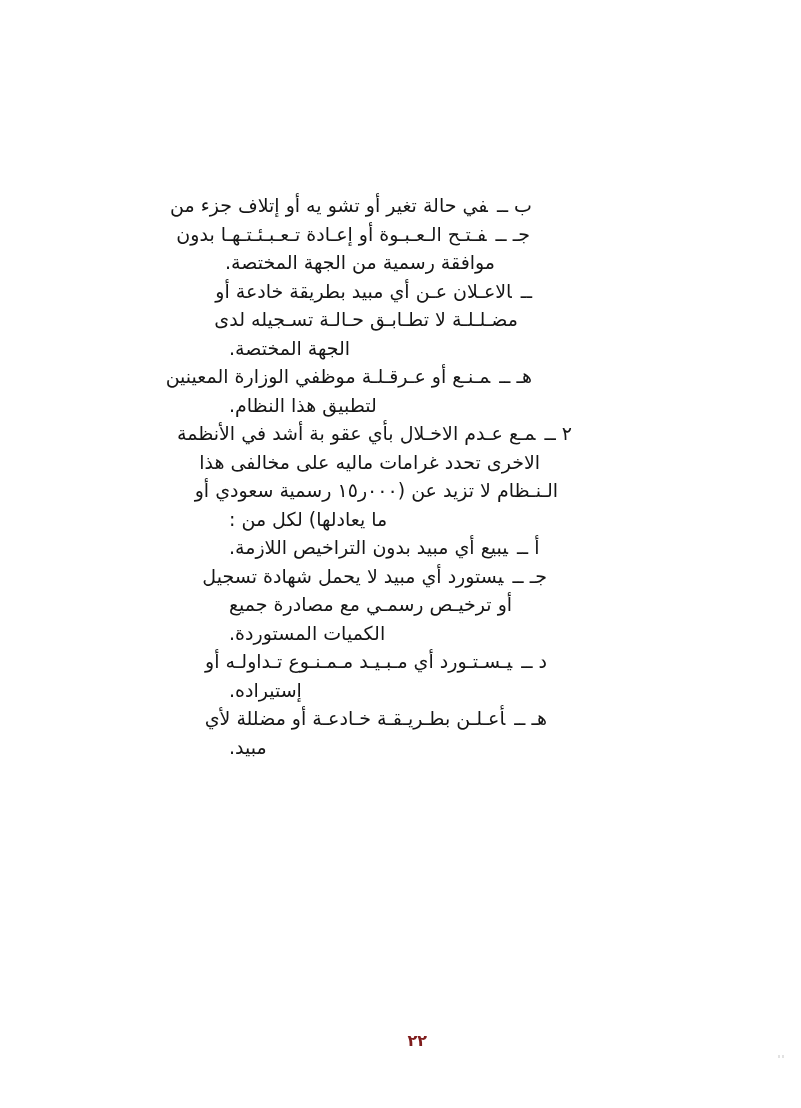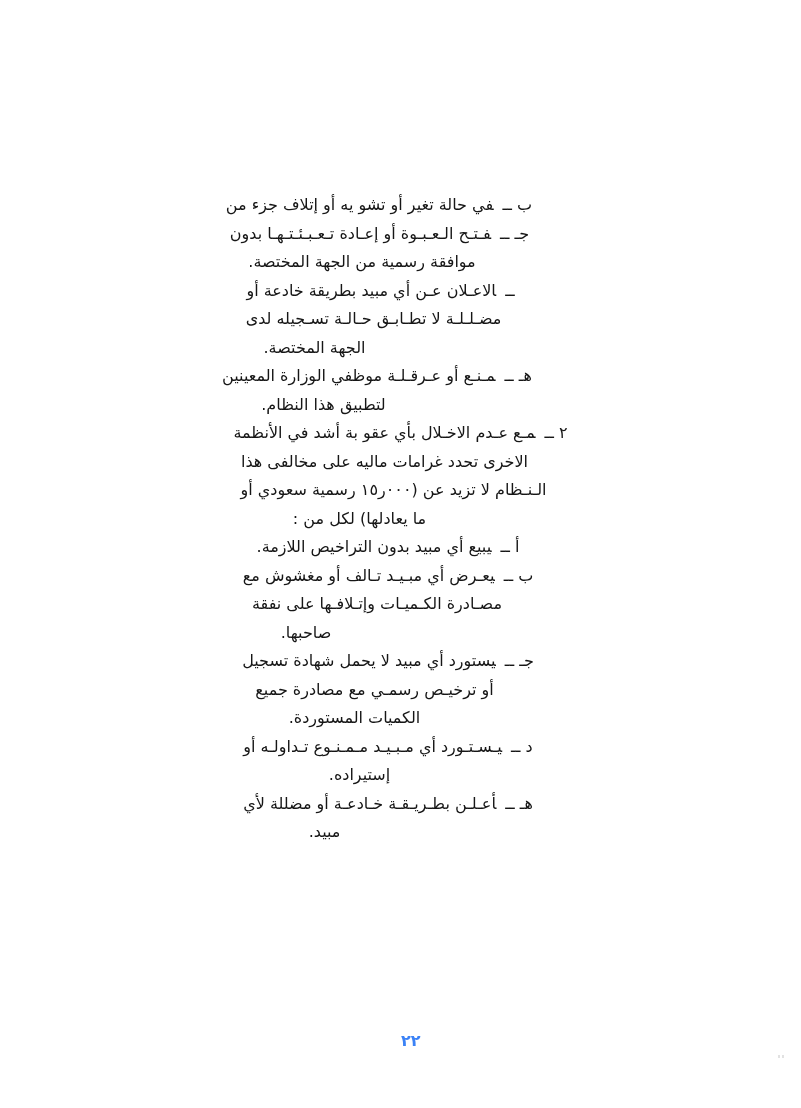--- a/index.html
+++ b/index.html
@@ -12,40 +12,40 @@
     overflow: hidden;
     font-family: "DejaVu Sans", "Liberation Sans", sans-serif;
     color: #161616;
   }
   .doc {
     position: absolute;
     top: 191px;
     right: 229px;
     width: 343px;
     direction: rtl;
-    text-align: center;
-    font-size: 16px;
+    text-align: left;
+    font-size: 19px;
     line-height: 28.5px;
     font-weight: 500;
     letter-spacing: 0;
   }
   .ln { white-space: nowrap; }
   .marker { display: inline; margin-left: 9px; }
   .sec2 { }
   .pagenum {
     position: absolute;
     top: 1031px;
-    left: 401px;
+    left: 379px;
     width: 48px;
-    text-align: left;
+    text-align: right;
     direction: rtl;
     font-size: 16px;
     font-weight: bold;
     letter-spacing: 3px;
-    color: #3b82f6;
+    color: #7f1d1d;
   }
   .artifact {
     position: absolute;
     left: 778px;
     top: 1055px;
     width: 8px;
     height: 3px;
     background: repeating-linear-gradient(90deg, #cfcfcf 0 2px, #ffffff 2px 4px);
     opacity: 0.6;
   }
@@ -80,25 +80,20 @@
     <div class="sec2">
       <div class="ln" style="padding-right:0"><span class="marker">٢ ــ</span><span>مـع عـدم الاخـلال بأي عقو بة أشد في الأنظمة</span></div>
       <div class="ln" style="padding-right:32px">الاخرى تحدد غرامات ماليه على مخالفى هذا</div>
       <div class="ln" style="padding-right:14px">الـنـظام لا تزيد عن (٠٠٠ر١٥ رسمية سعودي أو</div>
       <div class="ln" style="padding-right:82px">ما يعادلها) لكل من :</div>
 
       <div>
         <div class="ln" style="padding-right:25px"><span class="marker">أ ــ</span><span>يبيع أي مبيد بدون التراخيص اللازمة.</span></div>
       </div>
 
-      <div>
-        <div class="ln" style="padding-right:25px"><span class="marker">ب ــ</span><span>يعـرض أي مبـيـد تـالف أو مغشوش مع</span></div>
-        <div class="ln" style="padding-right:47px">مصـادرة الكـميـات وإتـلافـها على نفقة</div>
-        <div class="ln" style="padding-right:189px">صاحبها.</div>
-      </div>
 
       <div>
         <div class="ln" style="padding-right:25px"><span class="marker">جـ ــ</span><span>يستورد أي مبيد لا يحمل شهادة تسجيل</span></div>
         <div class="ln" style="padding-right:52px">أو ترخيـص رسمـي مع مصادرة جميع</div>
         <div class="ln" style="padding-right:92px">الكميات المستوردة.</div>
       </div>
 
       <div>
         <div class="ln" style="padding-right:25px"><span class="marker">د ــ</span><span>يـسـتـورد أي مـبـيـد مـمـنـوع تـداولـه أو</span></div>
         <div class="ln" style="padding-right:82px">إستيراده.</div>

